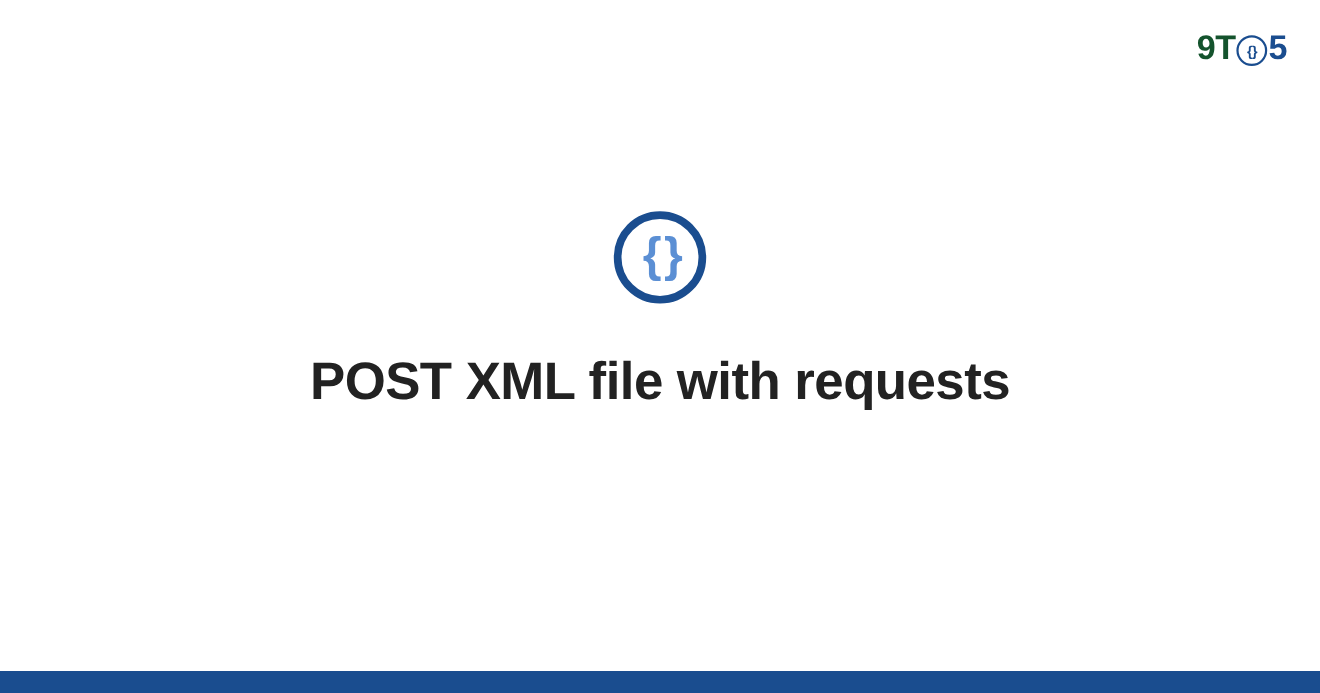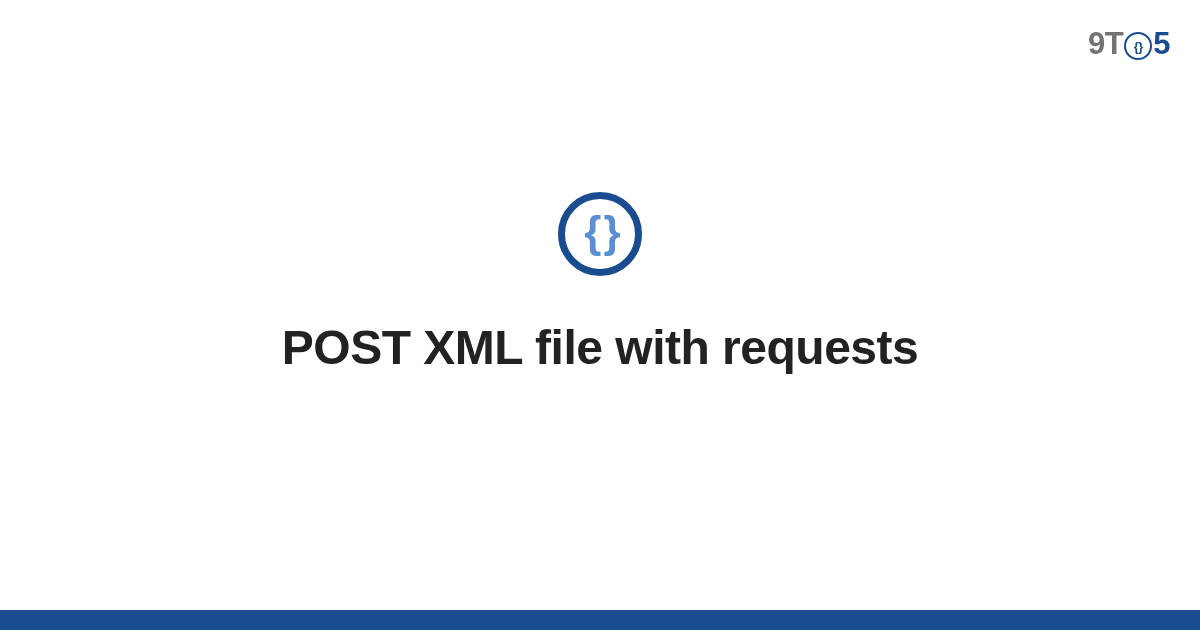--- a/index.html
+++ b/index.html
@@ -19,21 +19,21 @@
       position: absolute;
       top: 26px;
       right: 30px;
       display: flex;
       align-items: center;
       font-size: 31px;
       font-weight: 400;
       letter-spacing: -0.5px;
     }
     .logo-9t {
-      color: #737373;
+      color: #14532d;
       font-weight: 600;
     }
     .logo-clock {
       display: inline-flex;
       align-items: center;
       justify-content: center;
       width: 28px;
       height: 28px;
       border: 2.5px solid #1a4d8f;
       border-radius: 50%;

